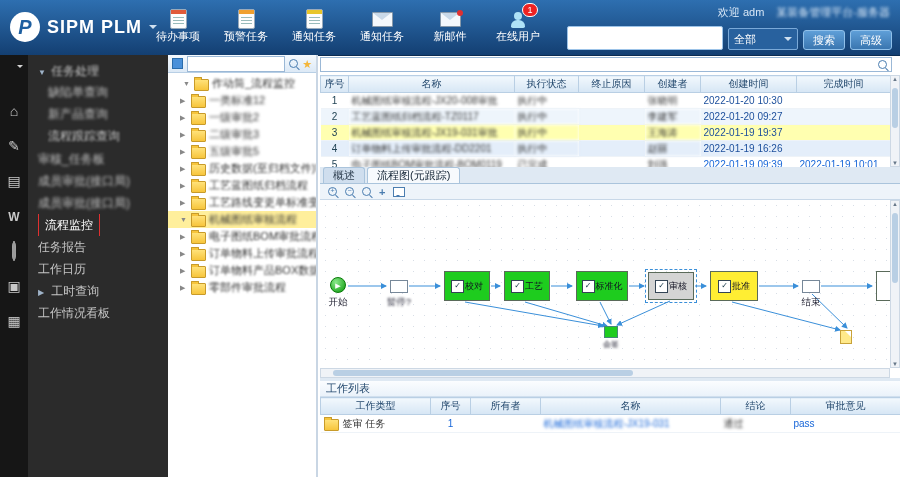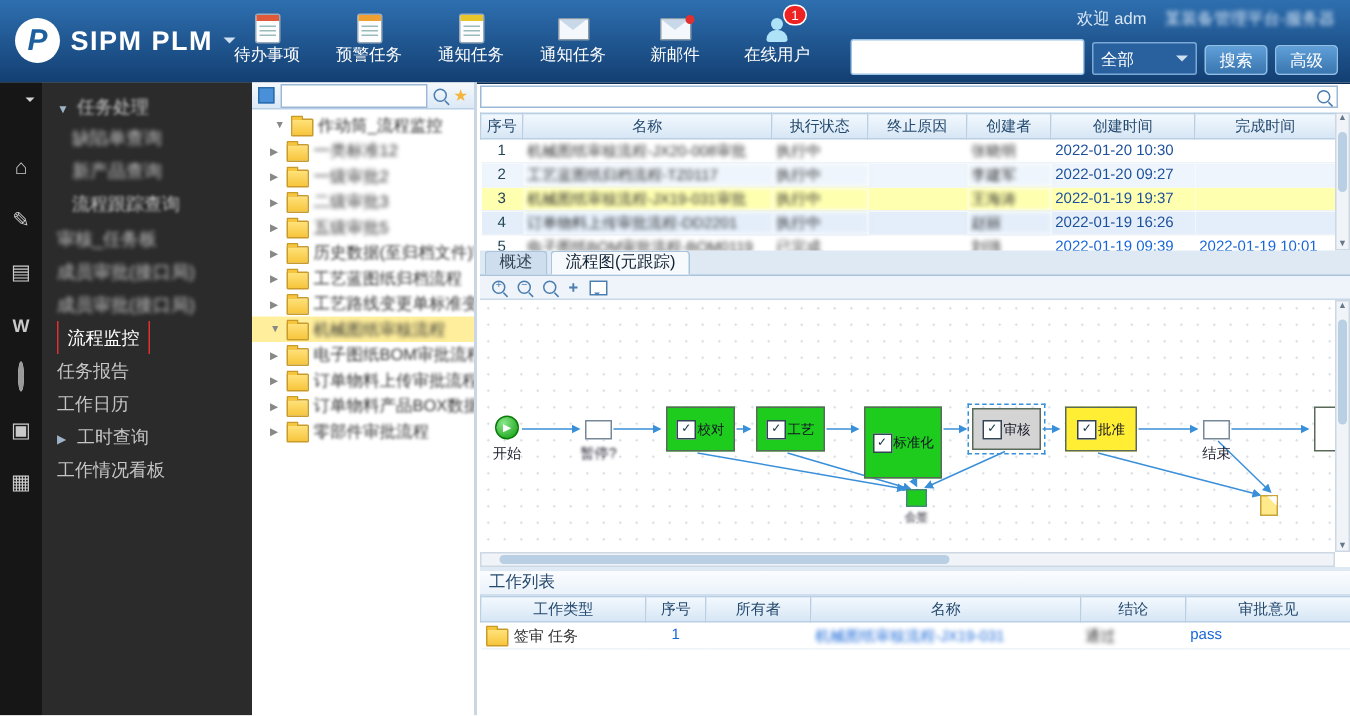--- a/index.html
+++ b/index.html
@@ -483,21 +483,21 @@
     <div class="nlabel blur-lite" style="left:48px;top:96px;width:62px;">暂停?</div>
 
     <div class="node task green" style="left:124px;top:71px;width:46px;height:30px;">
       <span class="nicon"></span>
       <span class="tlabel">校对</span>
     </div>
     <div class="node task green" style="left:184px;top:71px;width:46px;height:30px;">
       <span class="nicon"></span>
       <span class="tlabel">工艺</span>
     </div>
-    <div class="node task green" style="left:256px;top:71px;width:52px;height:48px;">
+    <div class="node task green" style="left:256px;top:71px;width:52px;height:30px;">
       <span class="nicon"></span>
       <span class="tlabel">标准化</span>
     </div>
     <div class="node task gray" style="left:328px;top:72px;width:46px;height:28px;">
       <span class="nicon"></span>
       <span class="tlabel">审核</span>
     </div>
     <div class="node task yellow" style="left:390px;top:71px;width:48px;height:30px;">
       <span class="nicon"></span>
       <span class="tlabel">批准</span>

